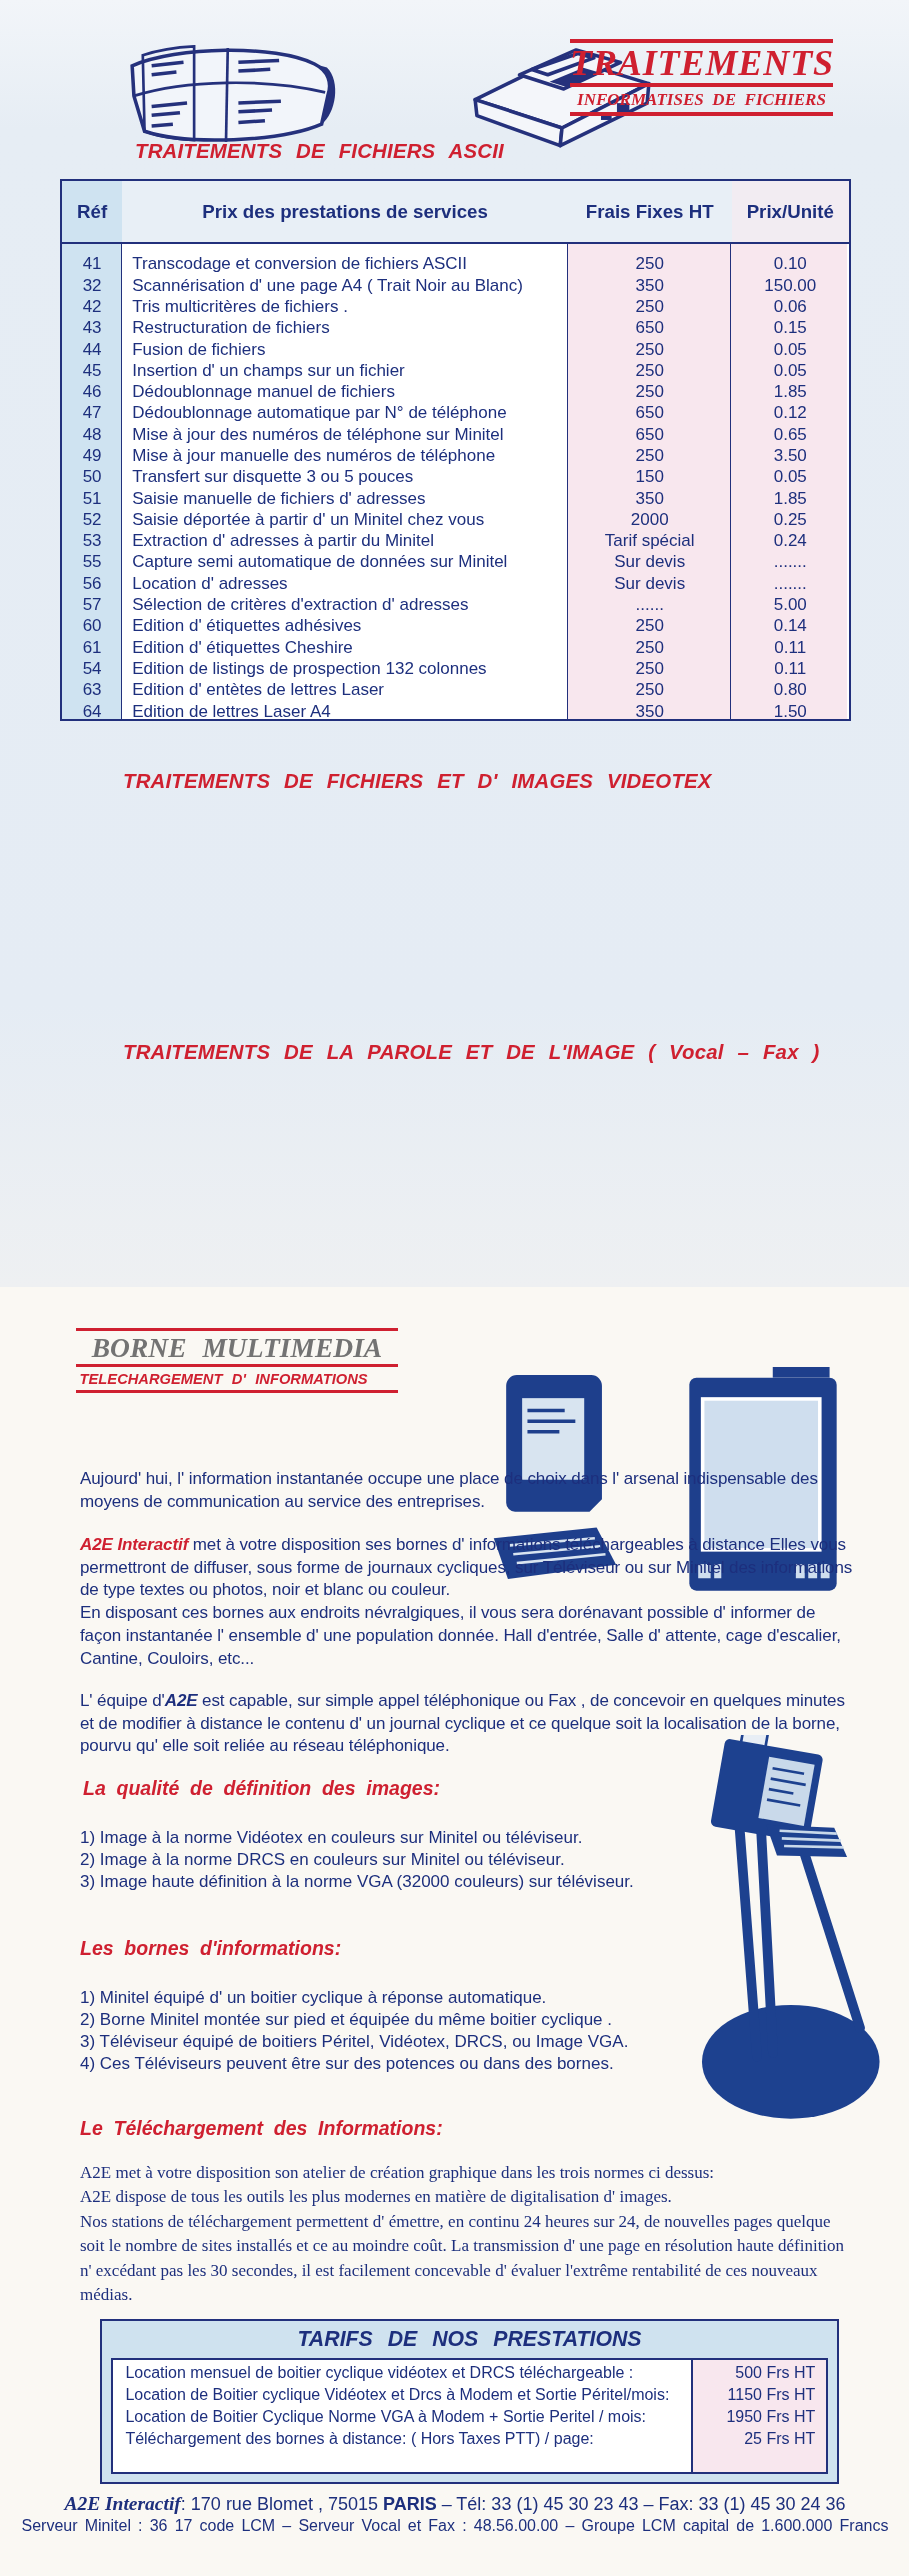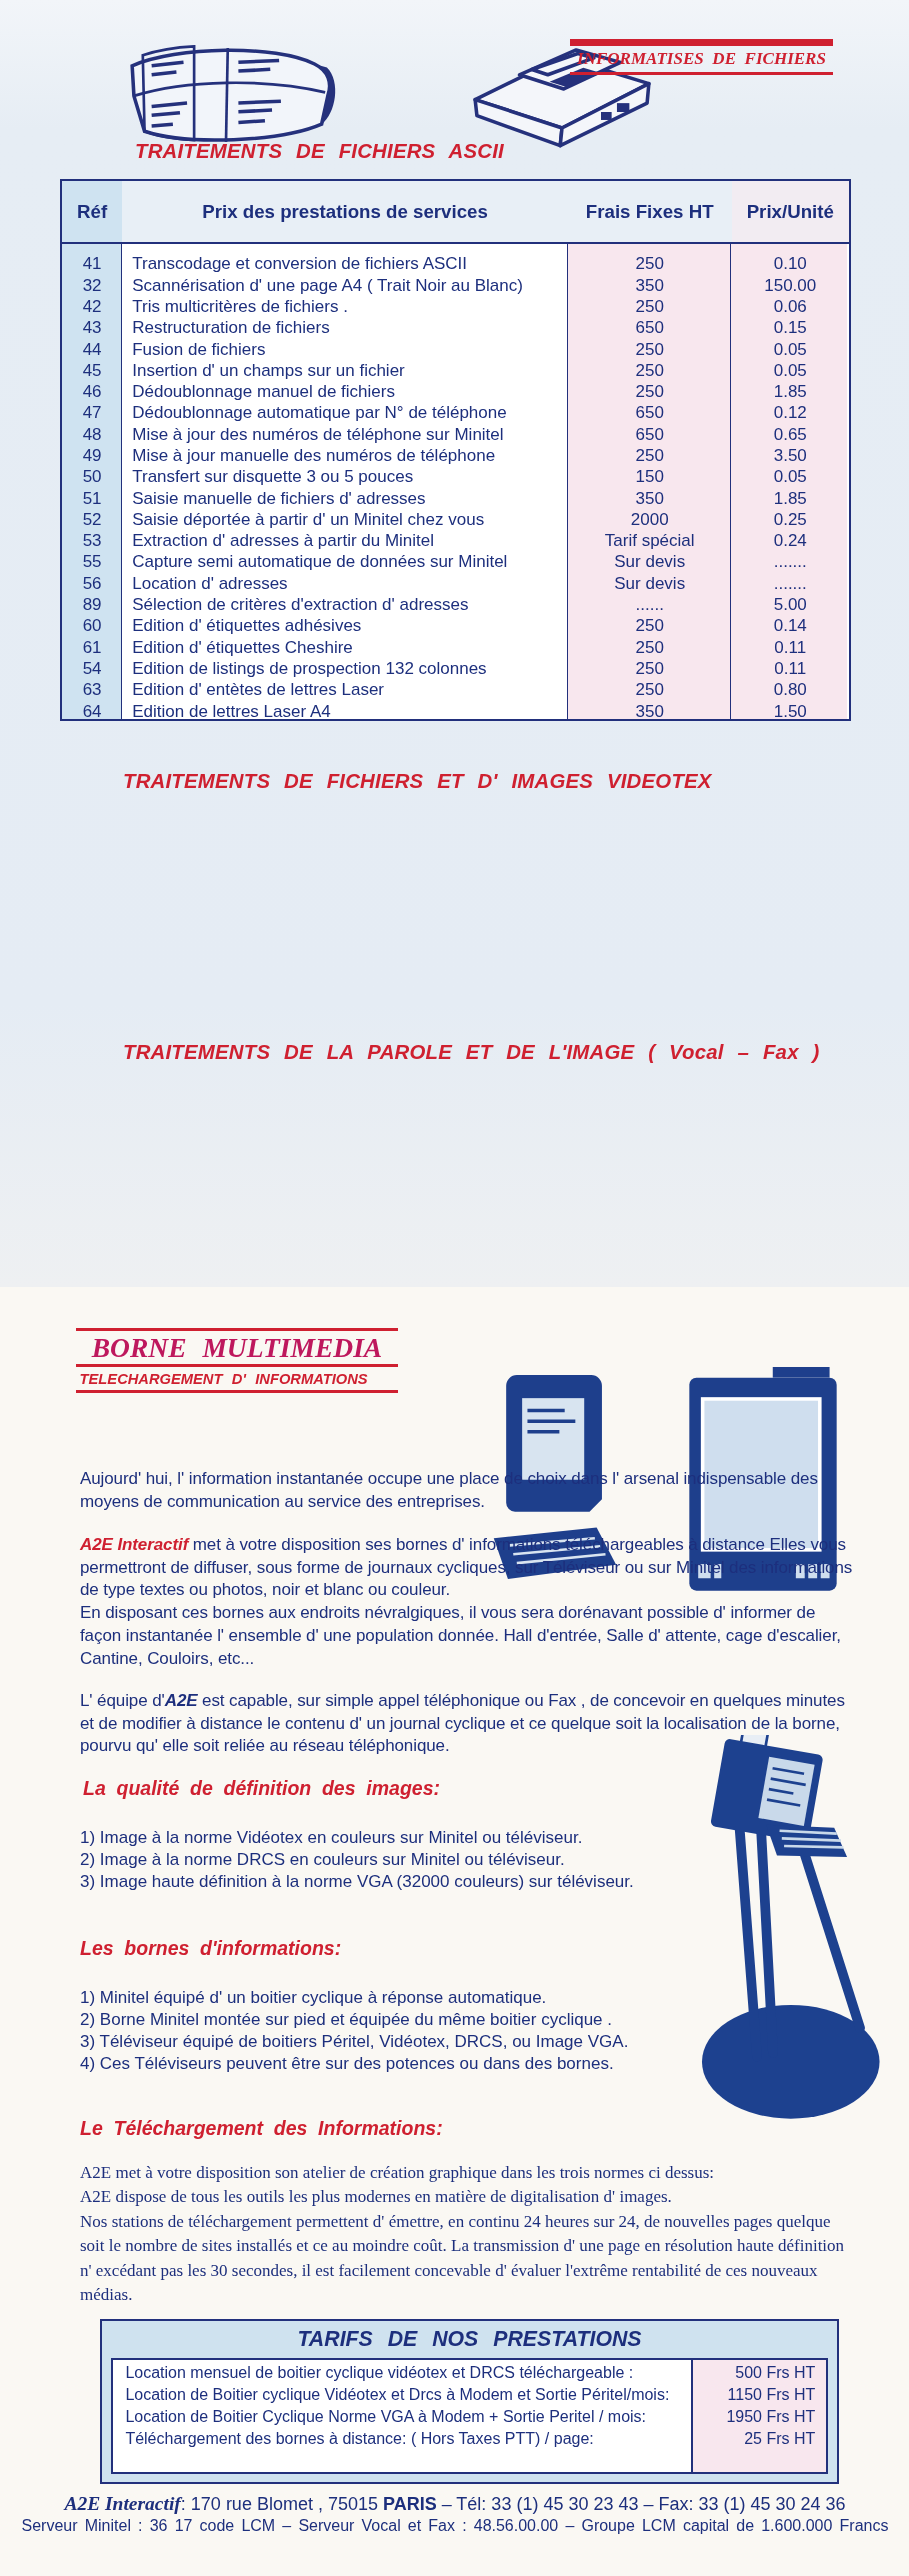--- a/index.html
+++ b/index.html
@@ -41,21 +41,21 @@
   .c-ref { text-align:center; }
   .c-desc { padding-left:10px; }
   .c-frais, .c-prix { text-align:center; }
   tr.sp td { height:10.7px; border:none; }
   .f2 tr.sp td { height:12.4px; }
 
   
   .borne-box { left:76px; top:1328px; width:322px; }
   .rule-thin { height:3.1px; background:#cf2030; }
   .borne-title { font-family:"Liberation Serif", serif; font-style:italic; font-weight:bold;
-                 font-size:27.5px; color:#be185d; text-align:center; line-height:1.1; word-spacing:9px; padding:1.8px 0 0.9px; }
+                 font-size:27.5px; color:#737373; text-align:center; line-height:1.1; word-spacing:9px; padding:1.8px 0 0.9px; }
   .borne-sub { font-size:14.7px; font-weight:bold; font-style:italic; color:#cf2030;
                text-align:left; padding:3.6px 0 3.6px 3.6px; word-spacing:5.3px; }
 
   
   .copy { font-size:17px; line-height:22.7px; color:#1d2f7d; letter-spacing:-0.1px; }
   .copy .brand-red { color:#cf2030; font-weight:bold; font-style:italic; }
   .copy .brand-navy { font-weight:bold; font-style:italic; }
   .red-heading { font-size:19.5px; font-weight:bold; font-style:italic; color:#cf2030; word-spacing:5.3px; }
   .list-block div { font-size:17px; line-height:22px; color:#1d2f7d; }
   .copy-lines div { font-size:17px; line-height:24.4px; color:#1d2f7d; }
@@ -122,20 +122,21 @@
           <polygon points="100,40 152,22 170,27 118,46"></polygon>
         </g>
         <polygon points="120,54 158,38 178,44 140,60" fill="#25317c"></polygon>
         <rect x="196" y="78" width="14" height="10" fill="#25317c"></rect>
         <rect x="178" y="88" width="12" height="9" fill="#25317c"></rect>
       </svg>
     </div>
 
     <div class="abs logo-box">
       <div class="rule"></div>
+      <div class="logo-title">TRAITEMENTS</div>
       <div class="rule"></div>
       <div class="logo-sub">INFORMATISES DE FICHIERS</div>
       <div class="rule"></div>
     </div>
 
     <div class="abs sec-title" style="left:135px; top:140px;">TRAITEMENTS DE FICHIERS ASCII</div>
 
     <div class="abs tframe f1" style="left:60px; top:179px; width:791px; height:542px;">
       <div class="col-bg ref"></div>
       <div class="col-bg frais"></div>
@@ -268,21 +269,21 @@
             </tr>
 
             <tr>
               <td class="c-ref">56</td>
               <td class="c-desc">Location d' adresses</td>
               <td class="c-frais">Sur devis</td>
               <td class="c-prix">.......</td>
             </tr>
 
             <tr>
-              <td class="c-ref">89</td>
+              <td class="c-ref">57</td>
               <td class="c-desc">Sélection de critères d'extraction d' adresses</td>
               <td class="c-frais">......</td>
               <td class="c-prix">5.00</td>
             </tr>
 
             <tr>
               <td class="c-ref">60</td>
               <td class="c-desc">Edition d' étiquettes adhésives</td>
               <td class="c-frais">250</td>
               <td class="c-prix">0.14</td>

